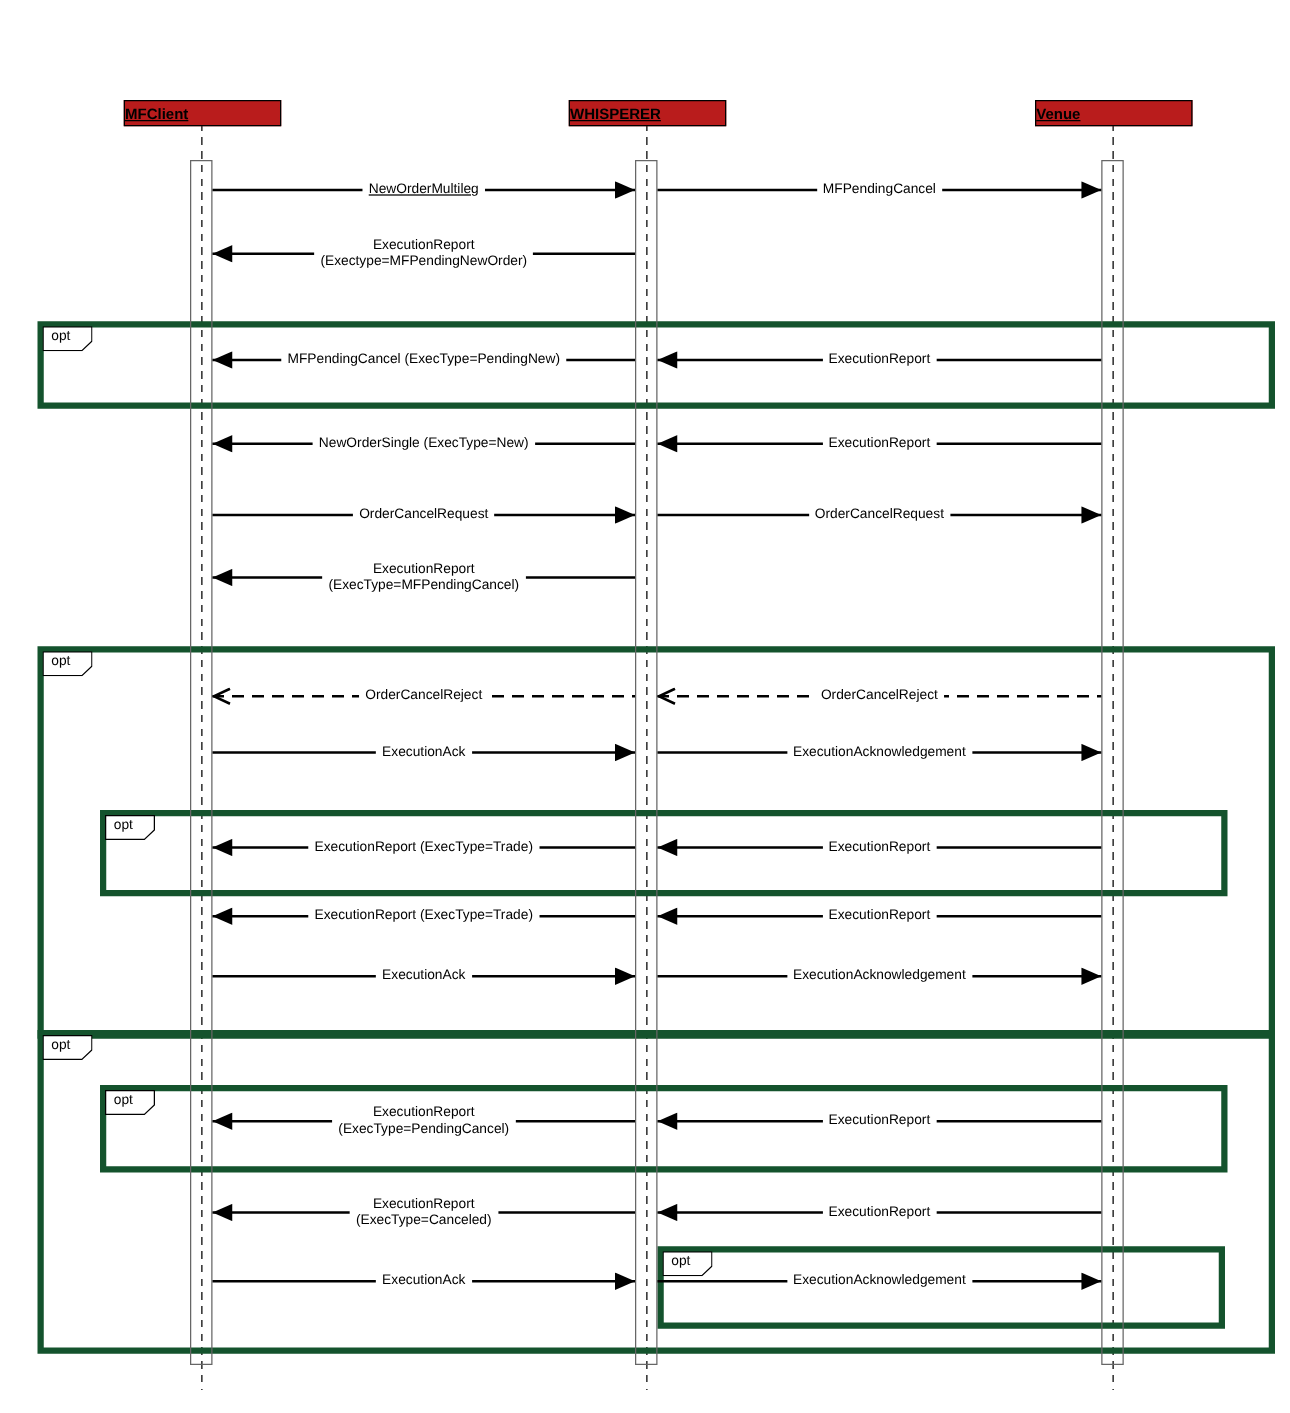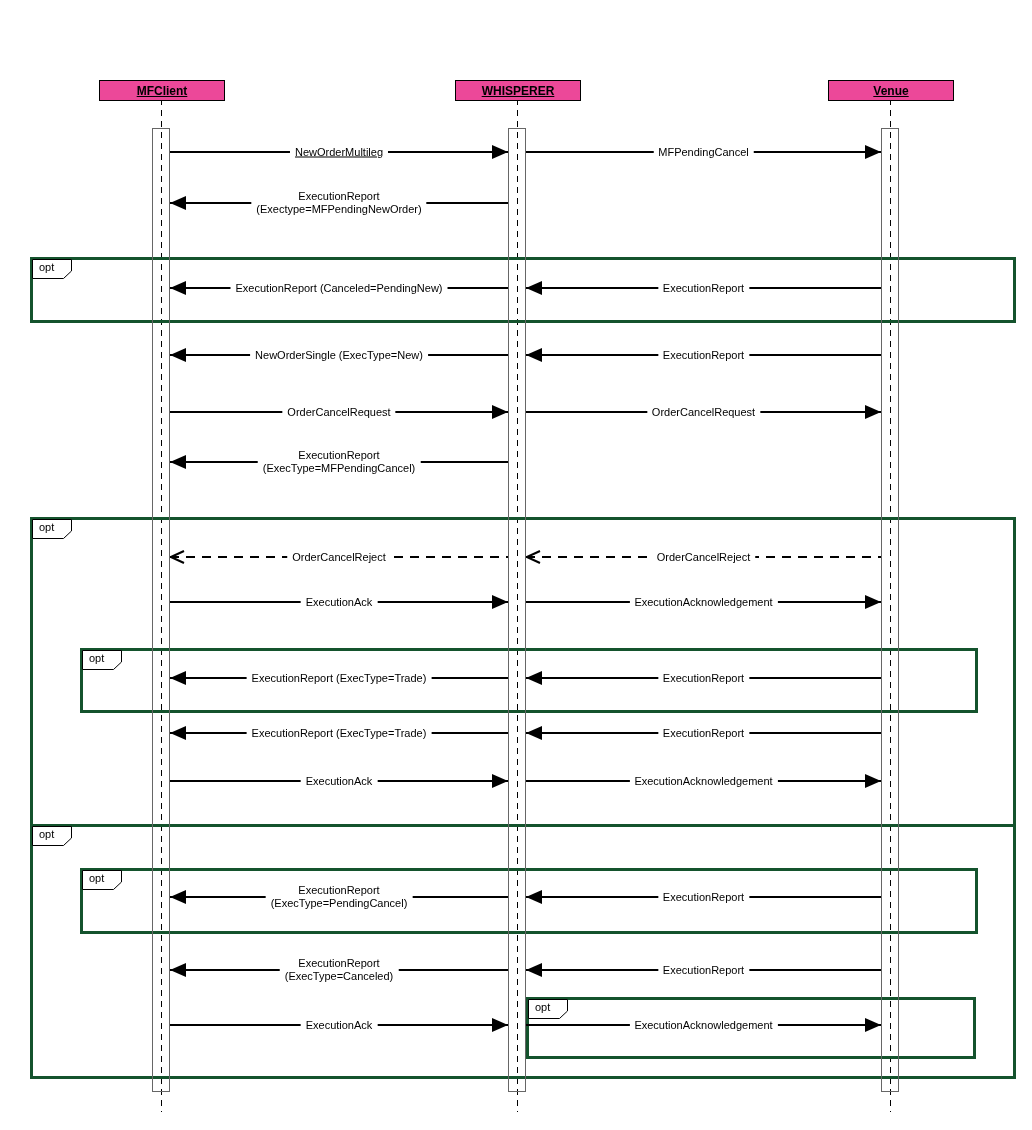--- a/index.html
+++ b/index.html
@@ -1,23 +1,23 @@
 <!DOCTYPE html>
 <html><head>
 <meta charset="utf-8">
 <style>
   html,body{margin:0;padding:0;background:#ffffff;}
   #stage{position:relative;width:1032px;height:1130px;background:#fff;overflow:hidden;
          font-family:"Liberation Sans",sans-serif;color:#000;}
-  .actor-box{position:absolute;height:19px;border:1px solid #000;background:#ec4899;
-             display:flex;align-items:center;justify-content:center;z-index:6;}
+  .actor-box{position:absolute;height:19px;border:1px solid #000;background:#b91c1c;
+             display:flex;align-items:center;justify-content:flex-start;z-index:6;}
   .actor-label{font-size:12px;font-weight:bold;text-decoration:underline;white-space:nowrap;}
   .lifeline{position:absolute;width:1px;background:repeating-linear-gradient(180deg,#000 0 6px,transparent 6px 11px);z-index:1;}
   .activation{position:absolute;width:16px;border:1px solid #666;background:transparent;z-index:3;}
-  .fragment{position:absolute;border:3px solid #14532d;background:transparent;z-index:2;text-align:center;}
+  .fragment{position:absolute;border:5px solid #14532d;background:transparent;z-index:2;text-align:center;}
   .frag-tab{position:absolute;left:-1px;top:-1px;width:40px;height:20px;z-index:4;}
   .frag-tab svg{position:absolute;left:0;top:0;}
   .frag-label{position:absolute;left:7px;top:2px;font-size:11px;line-height:13px;}
   .msg-line{position:absolute;height:2px;background:#000;z-index:5;}
   .msg-line.dashed{background:repeating-linear-gradient(90deg,#000 0 9px,transparent 9px 16px);}
   .msg-head{position:absolute;z-index:6;}
   .msg-label{position:absolute;transform:translate(-50%,-50%);background:#fff;
              padding:0 5px;font-size:11px;line-height:13px;text-align:center;
              white-space:pre-line;z-index:7;}
 </style>
@@ -101,21 +101,21 @@
     <div class="msg-line" style="left: 170px; top: 202px; width: 338px;"></div>
     <div class="msg-head" style="left: 170px; top: 196px; width: 16px; height: 14px;"><svg width="16" height="14" viewBox="0 0 16 14">
         <path d="M16,0 L0,7 L16,14 Z" fill="#000"></path>
       </svg></div>
     <div class="msg-label" style="left: 339px; top: 203px;">ExecutionReport
 (Exectype=MFPendingNewOrder)</div>
     <div class="msg-line" style="left: 170px; top: 287px; width: 338px;"></div>
     <div class="msg-head" style="left: 170px; top: 281px; width: 16px; height: 14px;"><svg width="16" height="14" viewBox="0 0 16 14">
         <path d="M16,0 L0,7 L16,14 Z" fill="#000"></path>
       </svg></div>
-    <div class="msg-label" style="left: 339px; top: 288px;">ExecutionReport (Canceled=PendingNew)</div>
+    <div class="msg-label" style="left: 339px; top: 288px;">MFPendingCancel (ExecType=PendingNew)</div>
     <div class="msg-line" style="left: 526px; top: 287px; width: 355px;"></div>
     <div class="msg-head" style="left: 526px; top: 281px; width: 16px; height: 14px;"><svg width="16" height="14" viewBox="0 0 16 14">
         <path d="M16,0 L0,7 L16,14 Z" fill="#000"></path>
       </svg></div>
     <div class="msg-label" style="left: 703.5px; top: 288px;">ExecutionReport</div>
     <div class="msg-line" style="left: 170px; top: 354px; width: 338px;"></div>
     <div class="msg-head" style="left: 170px; top: 348px; width: 16px; height: 14px;"><svg width="16" height="14" viewBox="0 0 16 14">
         <path d="M16,0 L0,7 L16,14 Z" fill="#000"></path>
       </svg></div>
     <div class="msg-label" style="left: 339px; top: 355px;">NewOrderSingle (ExecType=New)</div>

